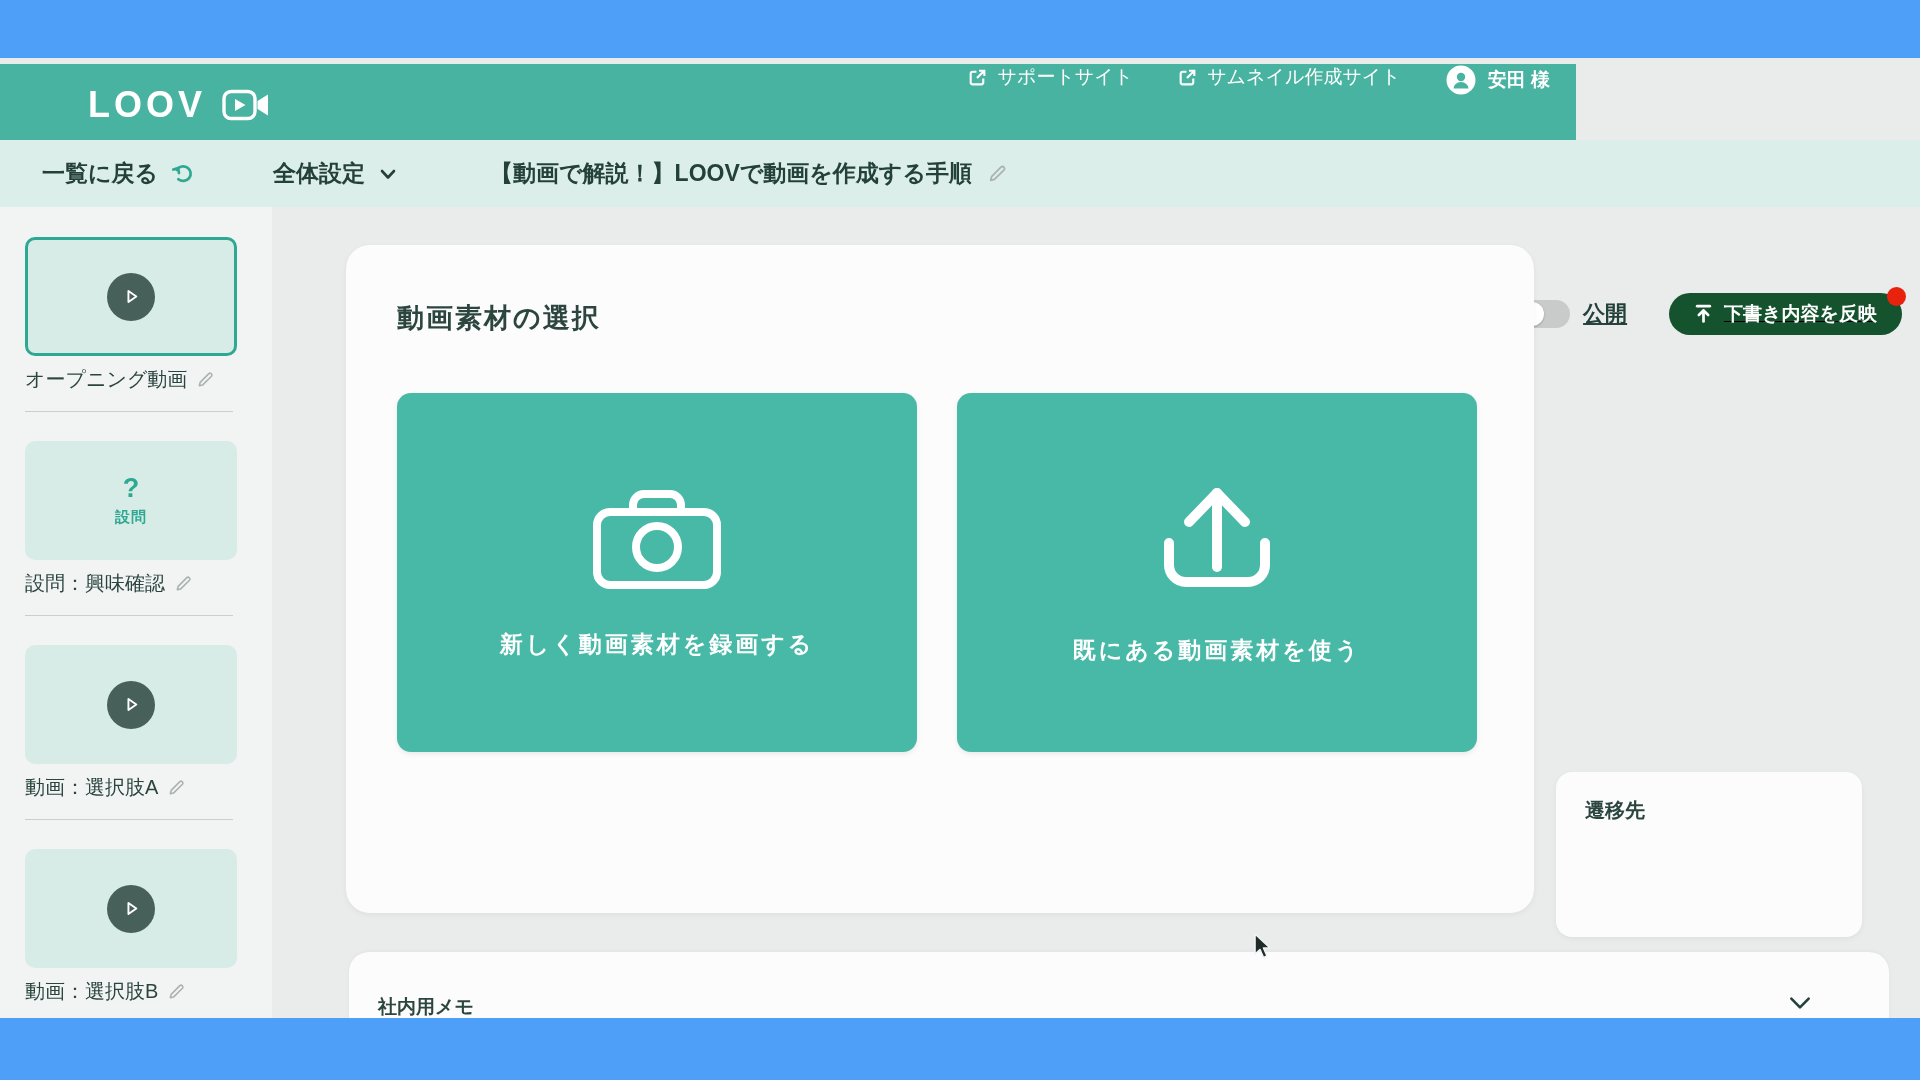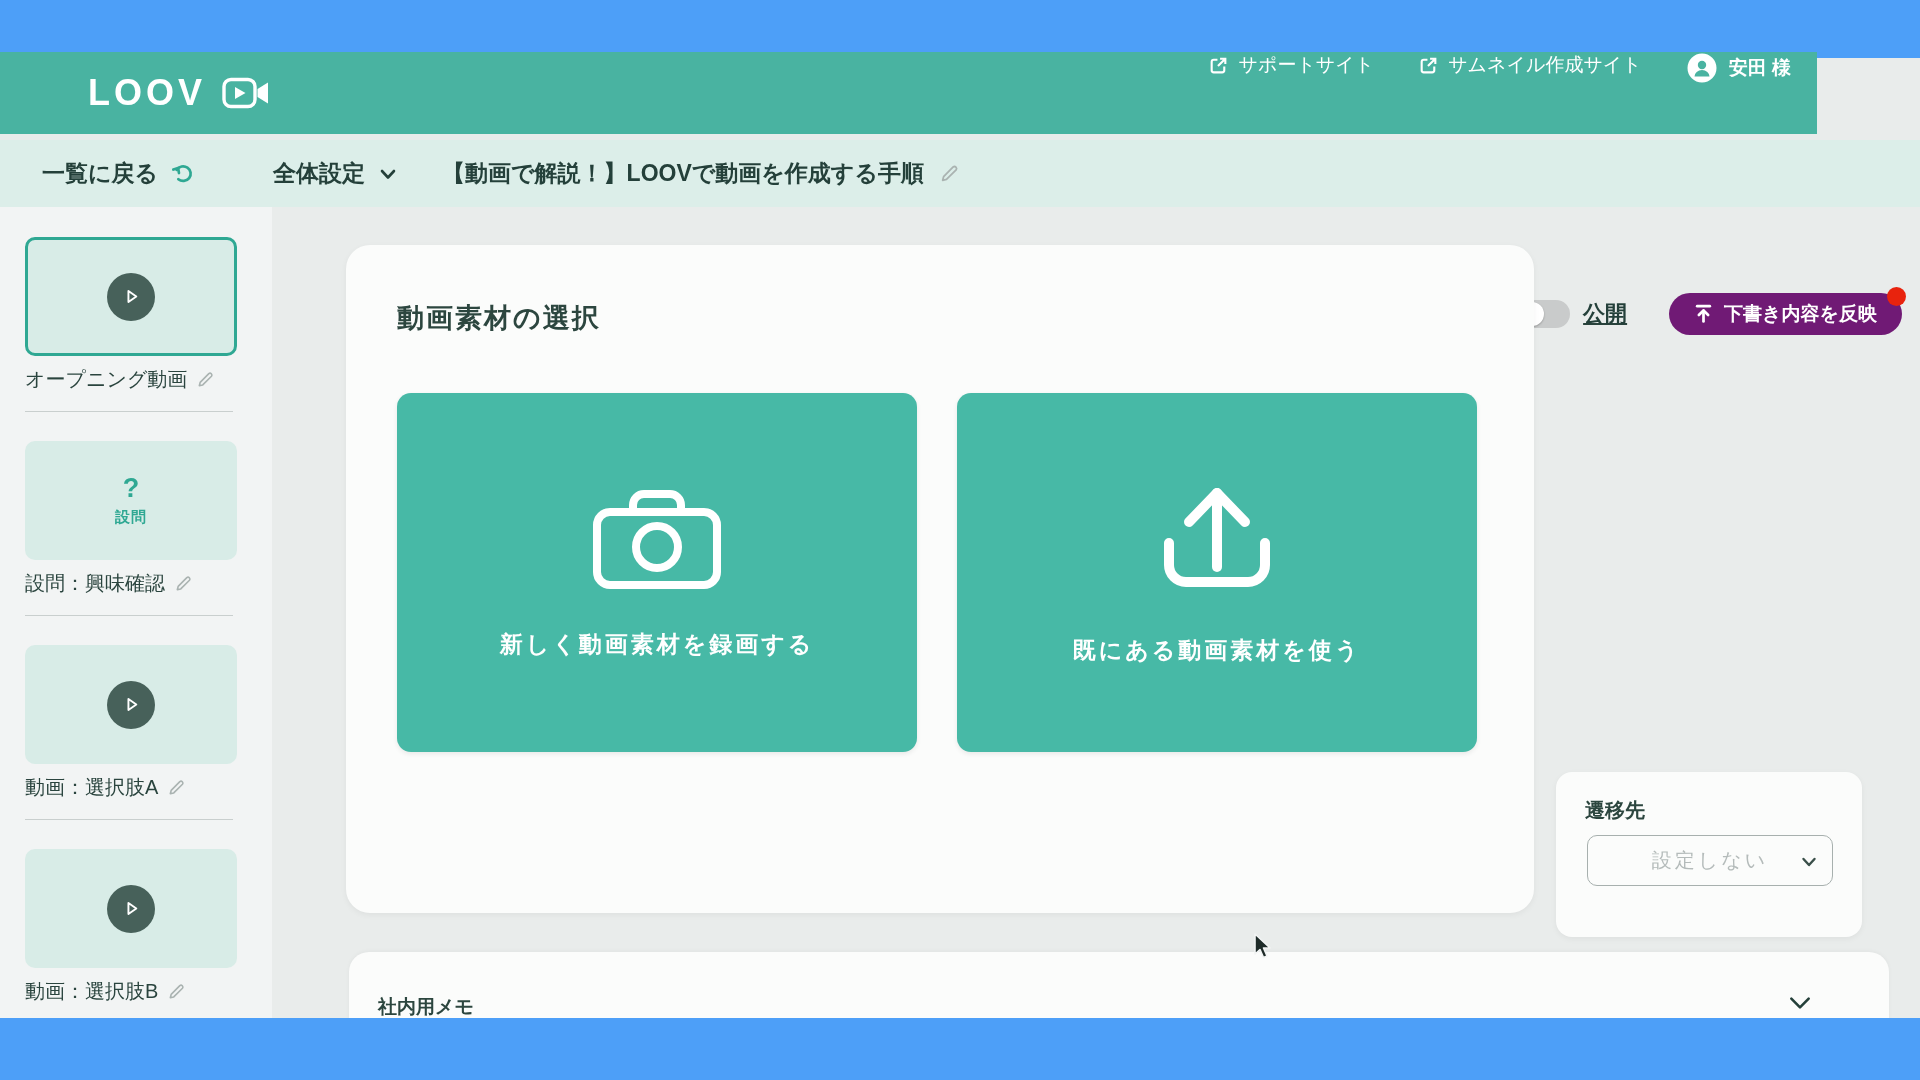--- a/index.html
+++ b/index.html
@@ -8,47 +8,47 @@
     font-family:"Liberation Sans","DejaVu Sans",sans-serif;
     background:#E9ECEB; position:relative; color:#29423C;
   }
   .abs { position:absolute; }
 
   
   .top-bar    { left:0; top:0; width:1920px; height:58px; background:#4D9FF8; }
   .bottom-bar { left:0; top:1018px; width:1920px; height:62px; background:#4D9FF8; z-index:9; }
 
   
-  .app-header { left:0; top:52px; width:1817px; height:82px; background:#49B3A1;
+  .app-header { left:0; top:64px; width:1576px; height:82px; background:#49B3A1;
                 display:flex; align-items:center; }
   .logo-group { display:flex; align-items:center; gap:16px; margin-left:88px; }
   .logo-text  { color:#fff; font-size:36px; font-weight:700; letter-spacing:4px; }
   .hdr-right  { position:absolute; right:26px; top:0; height:82px; display:flex; align-items:flex-start; gap:44px; }
   .hdr-link   { display:flex; align-items:center; gap:9px; color:#fff; font-size:19px; cursor:pointer; }
   .hdr-user   { display:flex; align-items:center; gap:11px; color:#fff; font-size:19px; font-weight:600; cursor:pointer; }
 
   
   .toolbar { left:0; top:140px; width:1920px; height:67px; background:#DCEEE9;
              display:flex; align-items:center; }
   .tb-left  { display:flex; align-items:flex-end; margin-left:42px; }
   .tb-back  { display:flex; align-items:center; gap:12px; cursor:pointer; }
   .tb-back-label { font-size:23px; font-weight:700; color:#24403A; }
   .tb-settings { display:flex; align-items:center; gap:13px; margin-left:78px; cursor:pointer; }
   .tb-settings-label { font-size:23px; font-weight:700; color:#24403A; }
-  .tb-title-group { display:flex; align-items:center; gap:15px; margin-left:44px; }
+  .tb-title-group { display:flex; align-items:center; gap:15px; margin-left:92px; }
   .tb-title { font-size:23px; font-weight:700; color:#24403A; }
   .tb-right { position:absolute; right:18px; top:140px; height:67px; display:flex; align-items:center; gap:42px; }
   .tb-flow, .tb-preview { display:flex; align-items:center; gap:12px; cursor:pointer; }
   .tb-flow-label, .tb-preview-label, .tb-publish-label { font-size:22px; font-weight:700; color:#24403A; }
   .tb-publish { display:flex; align-items:center; gap:13px;text-decoration:underline; }
   .toggle { width:52px; height:28px; border-radius:14px; background:#C9CBCB; position:relative; cursor:pointer; }
   .toggle-knob { position:absolute; left:2px; top:2px; width:24px; height:24px; border-radius:50%;
                  background:#fff; box-shadow:0 1px 2px rgba(0,0,0,.25); }
-  .apply-btn { position:relative; display:flex; align-items:center; gap:11px; background:#701a75;
-               border:none; border-radius:21px; height:42px; padding:0 25px; cursor:pointer; }
+  .apply-btn { position:relative; display:flex; align-items:center; gap:11px; background:#14532d;
+               border:none; border-radius:21px; height:42px; padding:0 25px; cursor:pointer;text-decoration:underline; }
   .apply-btn-label { color:#fff; font-size:19px; font-weight:600; }
   .red-dot { position:absolute; right:-4px; top:-6px; width:19px; height:19px; border-radius:50%; background:#E8230D; }
 
   
   .sidebar { left:0; top:207px; width:272px; height:811px; background:#F2F4F4; padding:30px 0 12px 25px; }
   .sb-thumb { width:212px; height:119px; border-radius:10px; background:#D8ECE7;
               display:flex; align-items:center; justify-content:center; flex-direction:column; cursor:pointer; }
   .sb-thumb.selected { border:3px solid #2FA893; background:#D8ECE7; }
   .play-circle { width:48px; height:48px; border-radius:50%; background:#47615A;
                  display:flex; align-items:center; justify-content:center; }
@@ -304,28 +304,20 @@
         <path d="M31 43 L59 14 L87 43" fill="none" stroke="#fff" stroke-width="10" stroke-linecap="round" stroke-linejoin="round"></path>
         <path d="M11 64 v22 a17 17 0 0 0 17 17 h62 a17 17 0 0 0 17-17 v-22" fill="none" stroke="#fff" stroke-width="10" stroke-linecap="round"></path>
       </svg>
     </span>
     <span class="choice-label">既にある動画素材を使う</span>
   </div>
 </section>
 
 <section class="abs trans-panel">
   <span class="trans-label">遷移先</span>
-  <div class="trans-select">
-    <span class="trans-value">設定しない</span>
-    <span class="trans-chevron">
-      <svg width="20" height="20" viewBox="0 0 20 20">
-          <path d="M4.5 7 L10 13 L15.5 7" fill="none" stroke="#3A4F49" stroke-width="2.4" stroke-linecap="round" stroke-linejoin="round"></path>
-        </svg>
-    </span>
-  </div>
 </section>
 
 <section class="abs memo-card">
   <span class="memo-title">社内用メモ</span>
   <span class="memo-chevron">
     <svg width="26" height="22" viewBox="0 0 24 20">
         <path d="M4 6 L12 14 L20 6" fill="none" stroke="#24403A" stroke-width="2.4" stroke-linecap="round" stroke-linejoin="round"></path>
       </svg>
   </span>
 </section>

